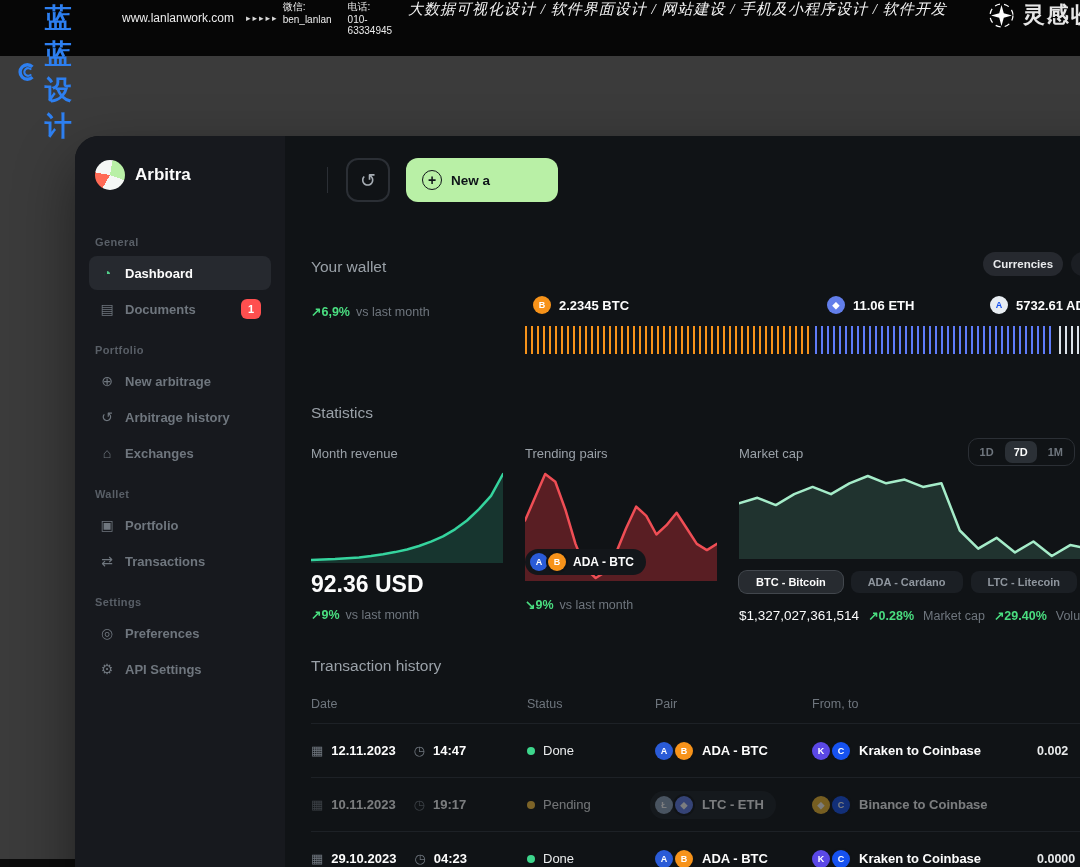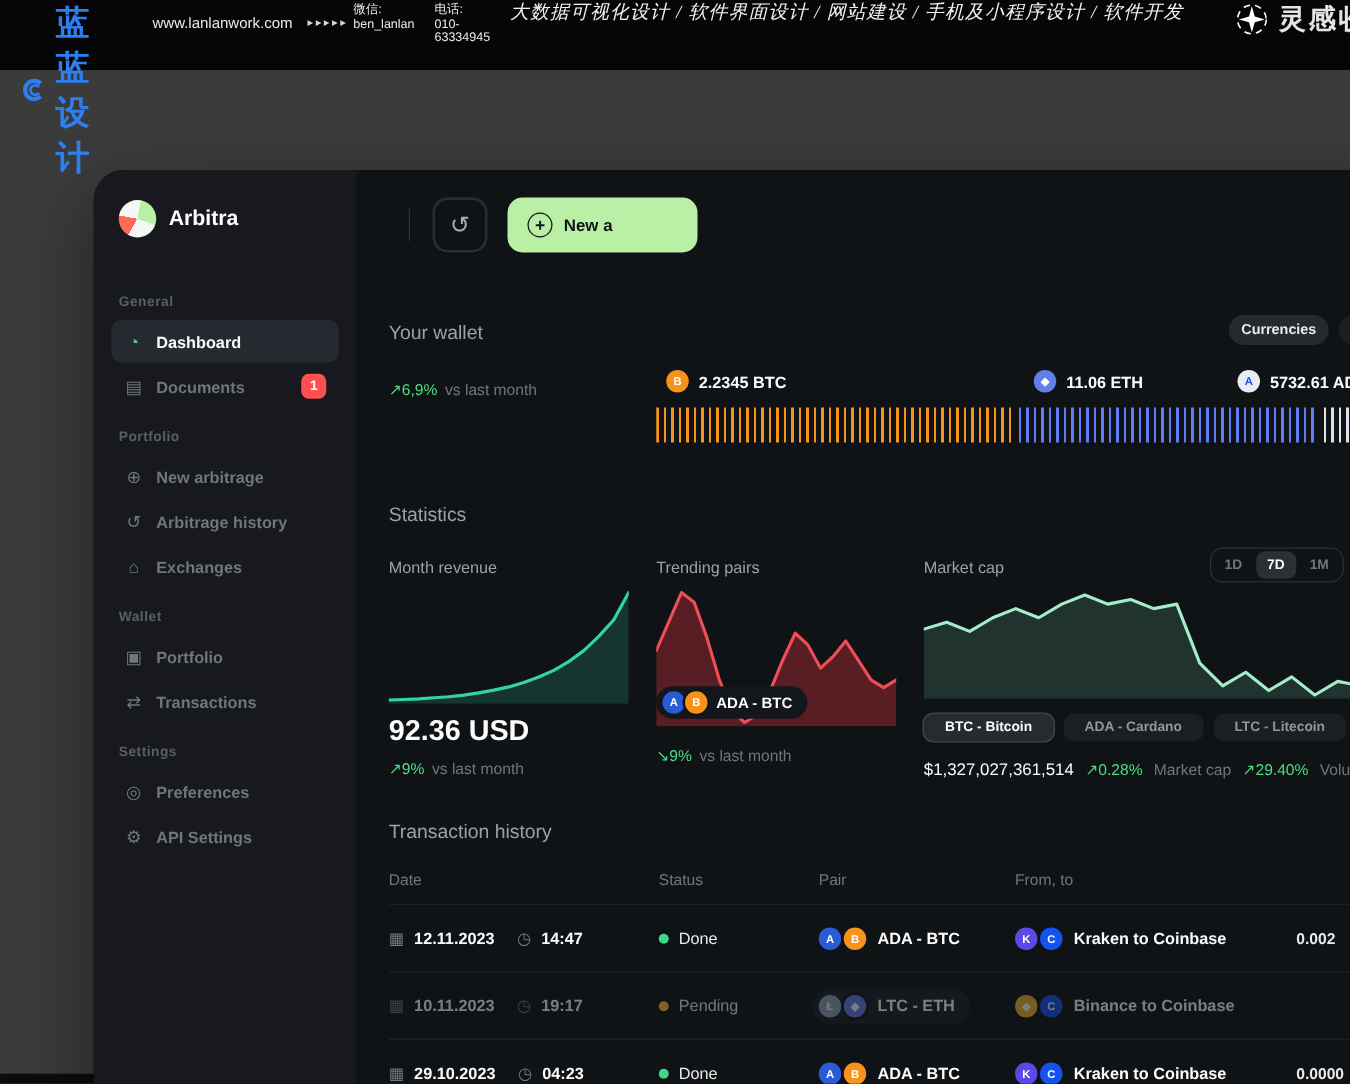--- a/index.html
+++ b/index.html
@@ -51,21 +51,21 @@
   .wallet-head{position:relative;margin-bottom:20px}
   .head-pills{position:absolute;top:-6px;left:672px;display:flex;gap:8px}
   .pill{background:#26292f;border:0;color:#e8eaec;font-size:11.5px;font-weight:600;padding:6px 10px;border-radius:15px;cursor:pointer;font-family:inherit;white-space:nowrap}
   .pill.ghost{background:#1b1e23;color:#9aa1a8;padding-right:34px}
   .wallet-body{display:flex}
   .balance-block{width:214px;min-width:214px}
   .balance{display:flex;align-items:flex-end;gap:6px}
   .balance-num{color:#fcfcfc;font-size:34px;font-weight:bold;letter-spacing:.5px}
   .balance-cur{color:#fcfcfc;font-size:13px;font-weight:bold;margin-bottom:5px}
   .delta{margin-top:8px;font-size:12.5px;color:#6f767e;display:flex;gap:6px;align-items:center}
-  .pct{color:#4ade80;font-weight:normal}
+  .pct{color:#4ade80;font-weight:bold}
   .holdings{position:relative;flex:1;height:64px}
   .h-label{position:absolute;top:0;display:flex;gap:8px;align-items:center;color:#fcfcfc;font-size:13px;font-weight:600;white-space:nowrap}
   .strip{position:absolute;top:30px;height:28px;background-image:repeating-linear-gradient(90deg,currentColor 0 2px,transparent 2px 6px)}
   .strip.s-btc{left:0;width:284px;color:#f7931a}
   .strip.s-eth{left:290px;width:238px;color:#5f7cf9}
   .strip.s-ada{left:534px;width:140px;color:#dbe2e9}
 
   
   .coin{width:20px;height:20px;border-radius:50%;display:inline-flex;align-items:center;justify-content:center;font-size:10px;font-weight:bold;color:#fff;flex:none}
   .coin.sm{width:18px;height:18px;font-size:9px}

